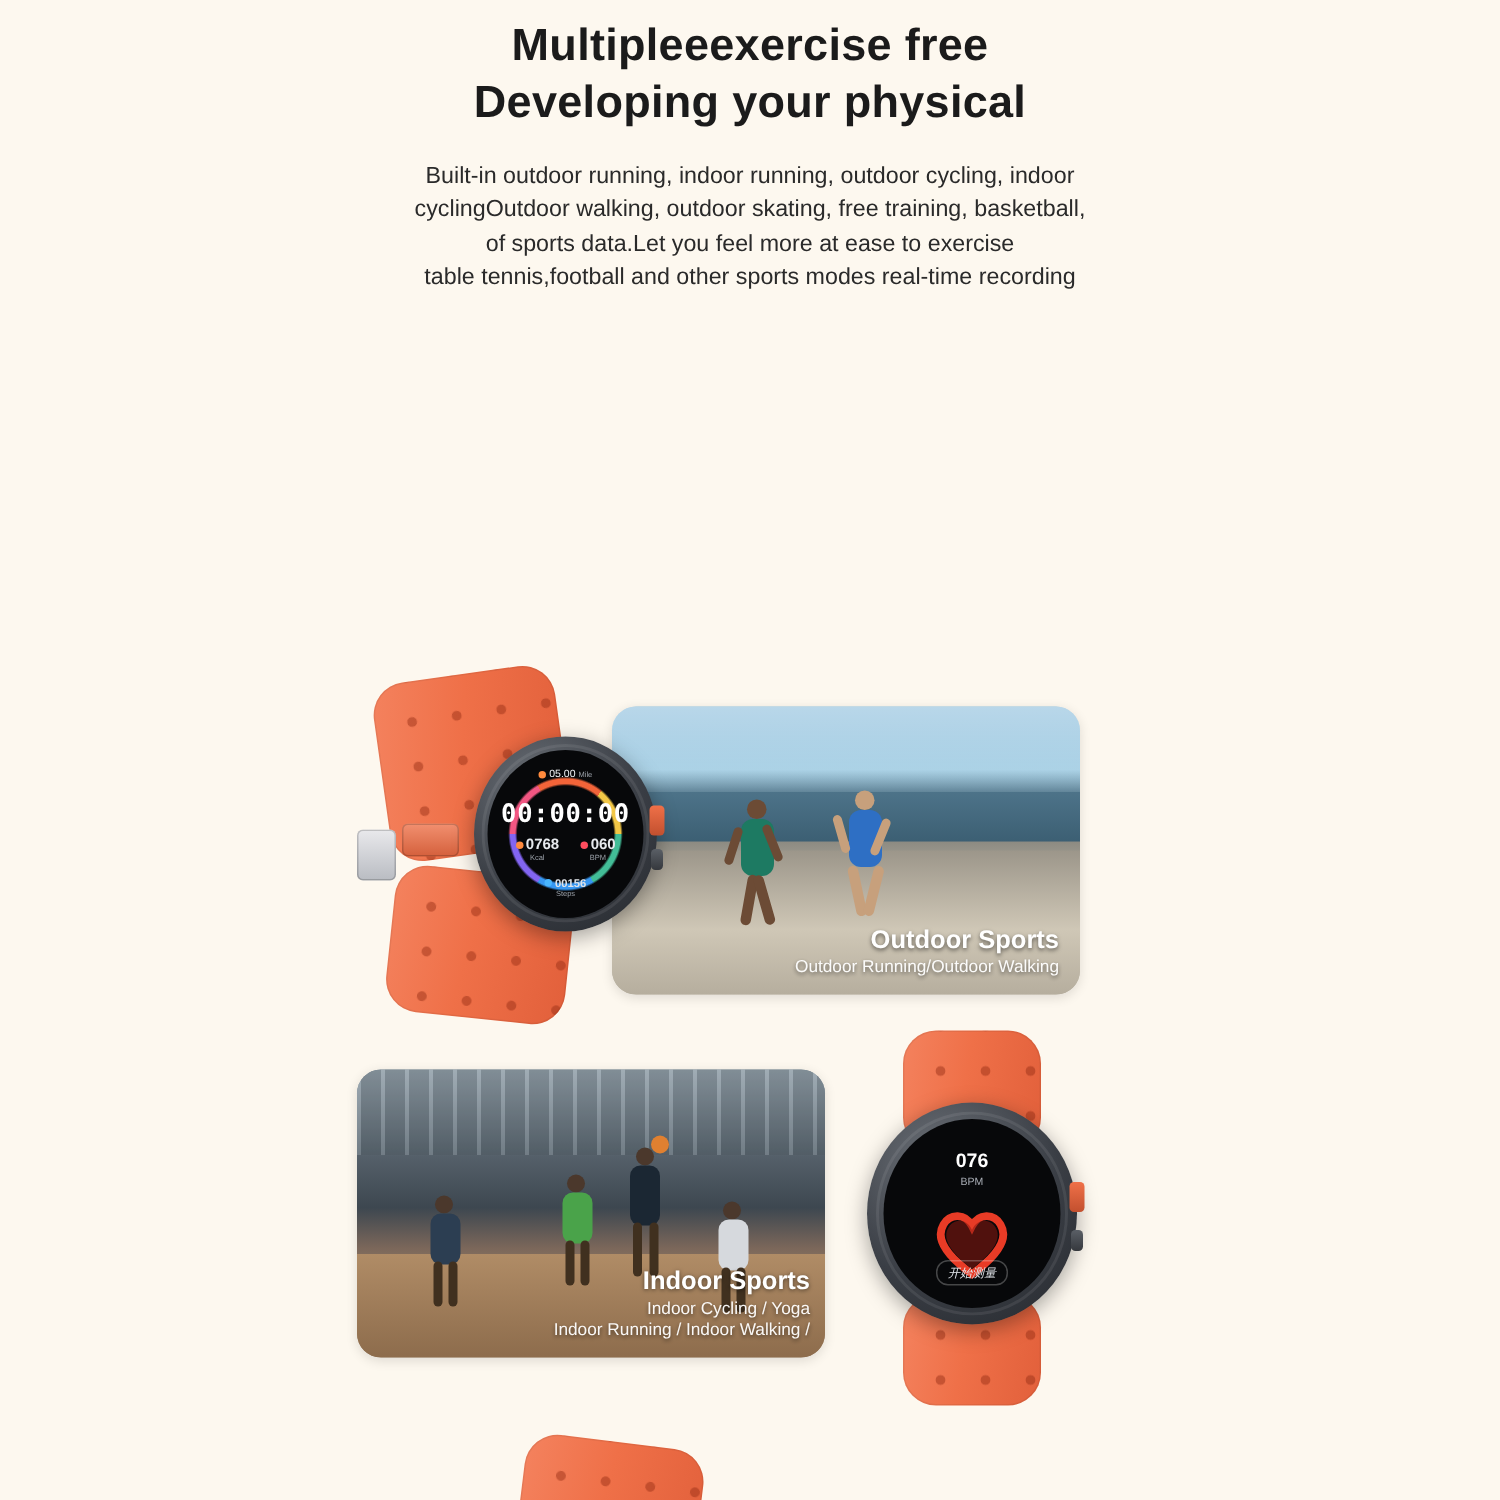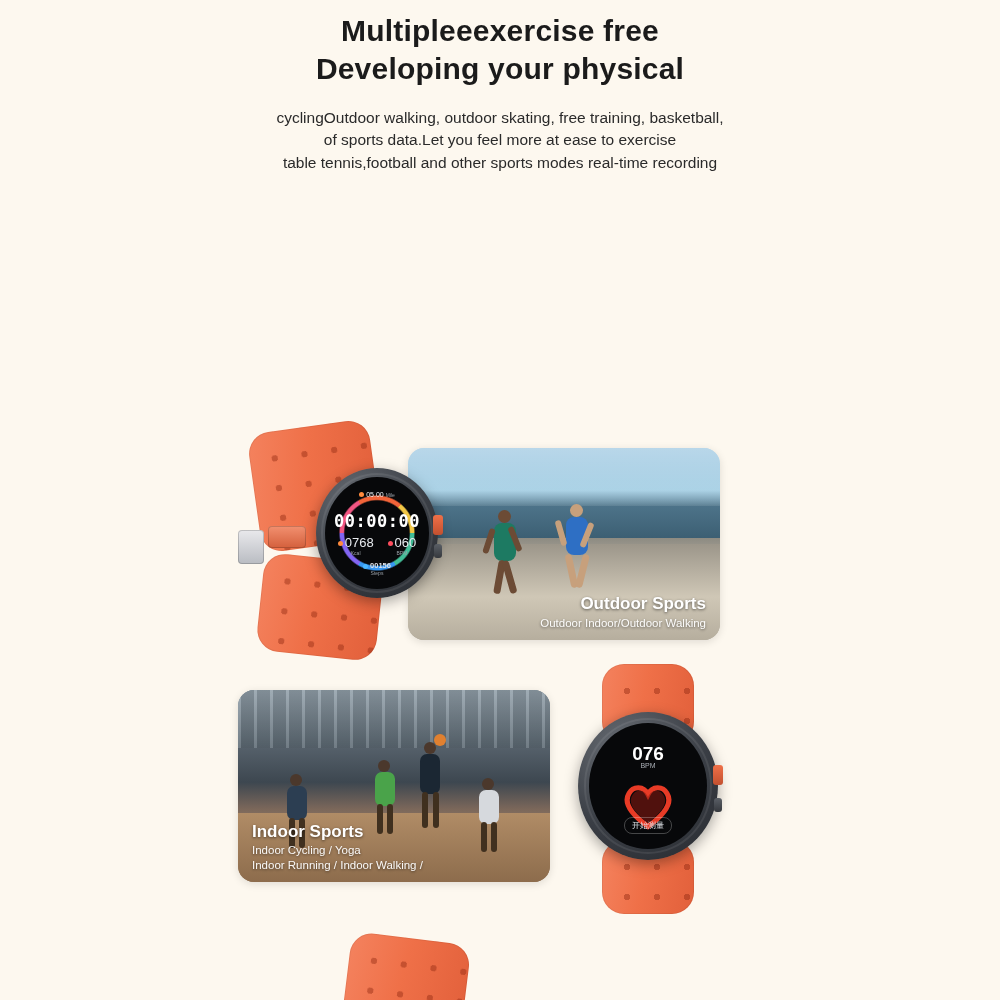--- a/index.html
+++ b/index.html
@@ -58,20 +58,21 @@
   }
 
   .caption {
     position: absolute;
     left: 0;
     right: 0;
     bottom: 0;
     padding: 8px 10px 10px 14px;
     color: #ffffff;
     text-shadow: 0 1px 3px rgba(0,0,0,0.55);
+    text-align: right;
   }
   .caption.right { text-align: left; padding-left: 0; padding-right: 14px; }
   .caption-title {
     font-size: 17px;
     font-weight: bold;
     line-height: 1.1;
   }
   .caption-sub {
     font-size: 11.5px;
     line-height: 1.25;
@@ -202,65 +203,66 @@
   .w1-time {
     position:absolute; top:30%; left:0; right:0; text-align:center;
     color:#ffffff; font-size:17px; font-weight:bold; letter-spacing:0.5px;
     font-family:"DejaVu Sans Mono", monospace;
   }
   .w1-stats {
     position:absolute; top:52%; left:0; right:0;
     display:flex; justify-content:center; gap:14px; color:#e7eaee;
   }
   .w1-stat { text-align:center; }
-  .w1-stat .v { font-size:13px; font-weight:normal; }
+  .w1-stat .v { font-size:10px; font-weight:bold; }
   .w1-stat .l { font-size:5px; color:#9aa0a8; }
   .w1-steps {
     position:absolute; top:75%; left:0; right:0; text-align:center; color:#dfe3e8;
   }
   .w1-steps .v { font-size:7.5px; font-weight:bold; }
   .w1-steps .l { font-size:5px; color:#9aa0a8; }
   .dot { display:inline-block; width:5px; height:5px; border-radius:50%; margin-right:2px; vertical-align:middle;}
   .dot.orange { background:#ff8a3d; }
   .dot.red { background:#ff4d5e; }
   .dot.blue { background:#49b6ff; }
 
   
   .hr-value {
     position:absolute; top:16%; left:0; right:0; text-align:center;
-    color:#ffffff; font-size:19px; font-weight:bold;
+    color:#ffffff; font-size:13px; font-weight:bold;
   }
   .hr-unit {
     position:absolute; top:31%; left:0; right:0; text-align:center;
     color:#a9aeb6; font-size:7px;
   }
   .heart {
     position:absolute; left:50%; top:46%; transform:translate(-50%,-6%);
     width:56px; height:52px;
   }
   .hr-btn {
     position:absolute; bottom:12%; left:50%; transform:translateX(-50%);
     color:#e2e6eb; font-size:8px;
     border:1px solid rgba(255,255,255,0.25);
-    border-radius:8px; padding:2px 7px;
+    border-radius:8px; padding:2px 7px;font-style:italic;
   }
 
   .tickmarks {
     position:absolute; left:0; top:0; right:0; bottom:0; border-radius:50%;
   }
 </style>
 </head>
 <body>
 
 <div class="header">
   <div class="headline">
     <span class="l1">Multipleeexercise free</span>
     <span class="l2">Developing your  physical</span>
   </div>
   <div class="subcopy">
+    <span>Built-in outdoor running, indoor running, outdoor cycling, indoor</span>
     <span>cyclingOutdoor walking, outdoor skating, free training, basketball,</span>
     <span>of sports data.Let you feel more at ease to exercise</span>
     <span>table tennis,football and other sports modes real-time recording</span>
   </div>
 </div>
 
 <div class="stage">
 
   <div class="photo-card" id="photo-outdoor-running">
     <div class="sky-haze"></div>
@@ -281,21 +283,21 @@
       <div class="torso" style="left:10px; top:13px; background:#2e6fc4;"></div>
       <div class="arm" style="left:2px; top:16px; transform:rotate(-16deg); background:#c7a07c;"></div>
       <div class="arm" style="left:28px; top:18px; transform:rotate(22deg); background:#c7a07c;"></div>
       <div class="leg" style="left:12px; top:50px; transform:rotate(-12deg); background:#c7a07c;"></div>
       <div class="leg" style="left:23px; top:50px; transform:rotate(14deg); background:#c7a07c;"></div>
     </div>
 
     <div class="caption right" style="text-align:right;">
       <div class="caption-title">Outdoor Sports</div>
       <div class="caption-sub">
-        <span>Outdoor Indoor/Outdoor Walking</span>
+        <span>Outdoor Running/Outdoor Walking</span>
       </div>
     </div>
   </div>
 
   <div class="watch" id="watch-running" style="left:236px; top:240px; width:210px; height:230px;">
     <div class="strap" style="left:18px; top:0; width:122px; height:120px; transform:rotate(-8deg);">
       <div class="holes"></div>
     </div>
     <div class="strap" style="left:24px; top:132px; width:120px; height:98px; transform:rotate(6deg);">
       <div class="holes"></div>

